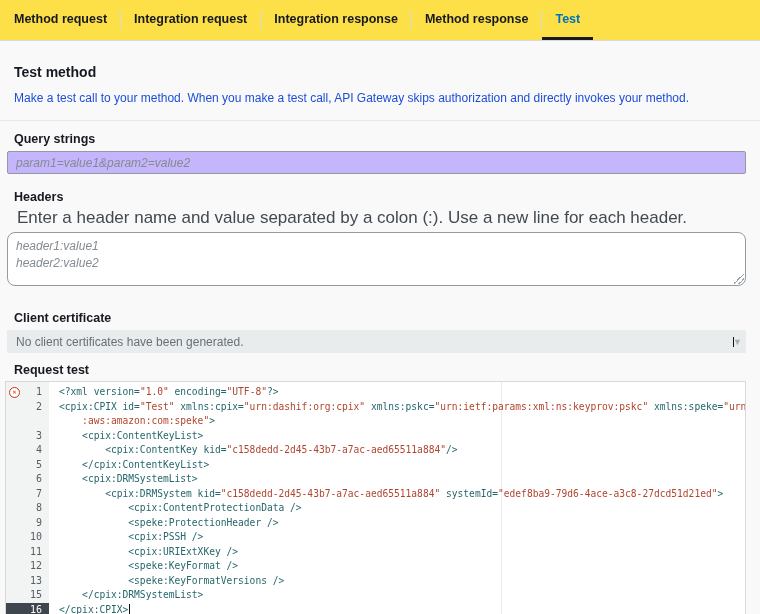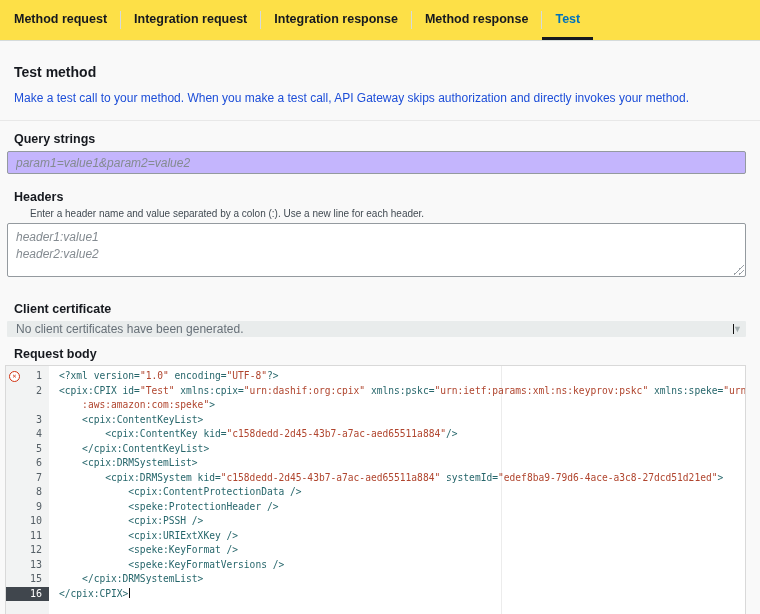--- a/index.html
+++ b/index.html
@@ -33,49 +33,49 @@
   .tab.active{ color:var(--blue); font-weight:700; border-bottom-color:var(--underline); }
   .tabsep{ width:1px; height:18px; background:#d5dbdb; align-self:center; }
   
   .page-header{ margin:23px 14px 0; }
   .page-header h1{ font-size:14px; font-weight:700; margin-bottom:11px; }
   .page-header p{ font-size:12px; color:#1d4ed8; }
   .divider{ height:1px; background:#e8e8e8; margin-top:15px; }
   
   .section{ margin:11px 14px 0 7px; }
   .sec-label{ font-size:12.5px; font-weight:700; margin-left:7px; margin-bottom:5px; }
-  .sec-desc{ font-size:10px; color:#414a52; margin-left:23px; margin-bottom:4px; margin-top:-1px; }
+  .sec-desc{ font-size:17px; color:#414a52; margin-left:10px; margin-bottom:4px; margin-top:-1px; }
   .text-input{
     width:100%; height:23px;
     border:1px solid #949a9f; border-radius:2px;
     background:#c4b5fd; padding:0 8px;
     font-family:"Liberation Sans", sans-serif;
     font-size:12px; color:#16191f;
   }
   .text-input::placeholder, textarea::placeholder{ color:#848b91; font-style:italic; opacity:1; }
   .ta-wrap{ position:relative; }
   textarea.headers-area{
     width:100%; height:54px; resize:none;
-    border:1px solid #949a9f; border-radius:2px;
+    border:1px solid #949a9f; border-radius:8px;
     background:#fff; padding:5px 8px;
     font-family:"Liberation Sans", sans-serif;
     font-size:12px; line-height:17px; color:#16191f;
     display:block;
   }
   .resize-handle{
     position:absolute; right:2px; bottom:2px; width:10px; height:10px;
     background:
       linear-gradient(135deg, transparent 0 45%, #9aa0a6 45% 52%, transparent 52% 70%, #9aa0a6 70% 77%, transparent 77%);
     cursor:nwse-resize;
   }
   .headers-section{ margin-top:16px; }
   .cert-section{ margin-top:25px; }
   .dropdown{
     margin-top:2px;
-    height:16px; background:#e9ecec; border-radius:1px;
+    height:23px; background:#e9ecec; border-radius:1px;
     display:flex; align-items:center;
     padding:0 12px 0 9px;
     font-size:12px; color:#677078;
     position:relative; cursor:default;
   }
   .dropdown .caret{
     position:absolute; right:12px; top:50%; transform:translateY(-50%);
     font-size:9px; color:#a5afb0;
   }
   
@@ -161,21 +161,21 @@
 
 <section class="section cert-section">
   <div class="sec-label">Client certificate</div>
   <div class="dropdown">
     <span>No client certificates have been generated.</span>
     <span class="caret">▼</span>
   </div>
 </section>
 
 <section class="section rb-section">
-  <div class="sec-label">Request body</div>
+  <div class="sec-label">Request test</div>
   <div class="editor">
     <div class="gutter-bg"></div>
     <div class="print-margin"></div>
     <div class="lines">
         <div class="ed-row">
           <div class="gut"><span class="err">✕</span><span>1</span></div>
           <div class="code"><span class="tok-tag">&lt;?xml version=</span><span class="tok-str">"1.0"</span><span class="tok-tag"> encoding=</span><span class="tok-str">"UTF-8"</span><span class="tok-tag">?&gt;</span></div>
         </div>
         <div class="ed-row">
           <div class="gut"><span>2</span></div>

